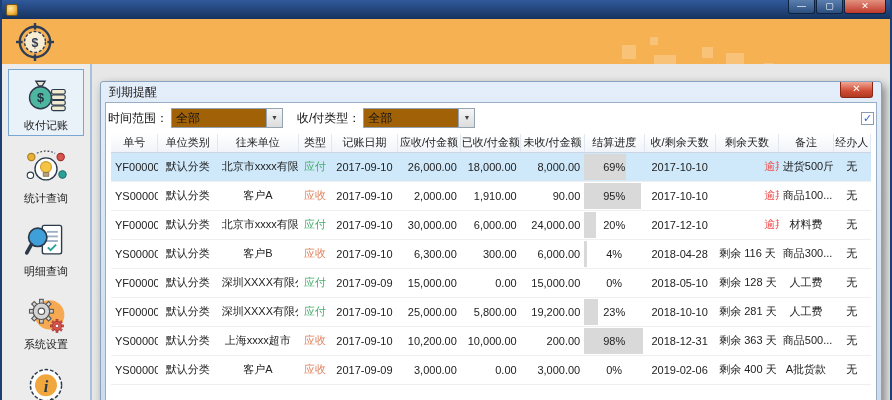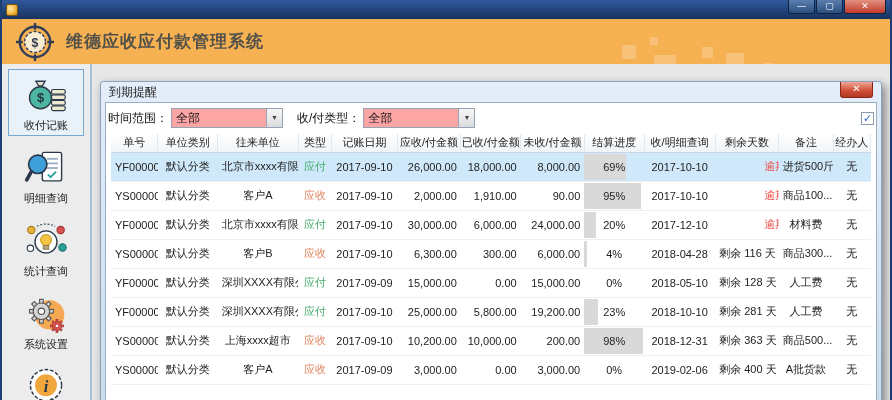--- a/index.html
+++ b/index.html
@@ -34,21 +34,21 @@
             background:linear-gradient(#e4eefa,#c9daeb); border:1px solid #8aa3bd; border-radius:3px 3px 0 0;
             padding:0 4px 4px; box-shadow:3px 4px 10px rgba(0,0,0,0.45); }
   .dialog-titlebar { height:20px; line-height:20px; font-size:12px; color:#222; padding-left:4px; position:relative; }
   .dialog-close { position:absolute; top:0; right:4px; width:33px; height:16px;
                   background:linear-gradient(#f0a695,#cf4b33 60%,#b03a24); border:1px solid #8c2516; border-top:none;
                   border-radius:0 0 3px 3px; color:#fff; font-size:10px; line-height:14px; text-align:center; cursor:default; }
   .dialog-content { background:#fff; border:1px solid #98aec5; height:calc(100% - 20px); overflow:hidden; }
   
   .filterbar { height:30px; display:flex; align-items:center; padding:0 2px; font-size:12px; color:#111; }
   .flabel { margin-right:3px; }
-  .combo { width:112px; height:20px; border:1px solid #96a3b3; background:#fca5a5; display:flex; margin-right:14px; cursor:default; }
+  .combo { width:112px; height:20px; border:1px solid #96a3b3; background:#a16207; display:flex; margin-right:14px; cursor:default; }
   .combo-val { flex:1; font-size:12px; line-height:18px; padding-left:4px; color:#111; overflow:hidden; }
   .combo-btn { width:16px; background:linear-gradient(#f6f6f6,#dcdcdc); border-left:1px solid #96a3b3;
                font-size:7px; color:#444; text-align:center; line-height:18px; }
   .chkwrap { margin-left:auto; display:flex; align-items:center; gap:4px; cursor:default; }
   .chkbox { width:13px; height:13px; border:1px solid #8a9bb0; background:#fff; font-size:11px; line-height:11px;
             text-align:center; color:#2a66c8; font-weight:bold; }
   
   table { width:calc(100% - 10px); margin:1px 5px 0; border-collapse:collapse; table-layout:fixed; font-size:11px; }
   th { height:18px; font-weight:normal; color:#222; background:linear-gradient(#ffffff,#f0f3f8);
        border-bottom:1px solid #ccd5e2; border-right:1px solid #e2e8f1; white-space:nowrap; overflow:hidden; cursor:default; }
@@ -79,21 +79,20 @@
   <div class="appheader">
     <svg width="38" height="38" viewBox="0 0 40 40">
       <line x1="20" y1="0" x2="20" y2="7" stroke="#2e3d55" stroke-width="2.5"></line>
       <line x1="20" y1="33" x2="20" y2="40" stroke="#2e3d55" stroke-width="2.5"></line>
       <line x1="0" y1="20" x2="7" y2="20" stroke="#2e3d55" stroke-width="2.5"></line>
       <line x1="33" y1="20" x2="40" y2="20" stroke="#2e3d55" stroke-width="2.5"></line>
       <circle cx="20" cy="20" r="16" fill="none" stroke="#2e3d55" stroke-width="2.5"></circle>
       <circle cx="20" cy="20" r="11" fill="#f8edd2" stroke="#2e3d55" stroke-width="1.5" stroke-dasharray="3,2"></circle>
       <text x="20" y="25" text-anchor="middle" font-size="13" font-weight="bold" fill="#2e3d55">$</text>
     </svg>
-    <span class="appname">维德应收应付款管理系统</span>
     <div class="deco" style="left:620px;top:26px;width:14px;height:14px;"></div>
     <div class="deco" style="left:652px;top:36px;width:22px;height:22px;"></div>
     <div class="deco" style="left:648px;top:18px;width:8px;height:8px;"></div>
     <div class="deco" style="left:700px;top:28px;width:11px;height:11px;"></div>
     <div class="deco" style="left:724px;top:34px;width:18px;height:18px;"></div>
     <div class="deco" style="left:762px;top:44px;width:9px;height:9px;"></div>
   </div>
 
   <div class="body">
 
@@ -102,45 +101,45 @@
         <svg width="44" height="44" viewBox="0 0 48 48">
           <polygon points="13,9 23,9 20,14 16,14" fill="#e8e3d0" stroke="#2b3a4a" stroke-width="1.5"></polygon>
           <circle cx="18" cy="27" r="12" fill="#4db6a0" stroke="#2b3a4a" stroke-width="1.5"></circle>
           <text x="18" y="32" text-anchor="middle" font-size="14" font-weight="bold" fill="#233140">$</text>
           <rect x="30" y="18" width="15" height="5" rx="2" fill="#f1ead2" stroke="#2b3a4a" stroke-width="1.3"></rect>
           <rect x="30" y="24" width="15" height="5" rx="2" fill="#f1ead2" stroke="#2b3a4a" stroke-width="1.3"></rect>
           <rect x="30" y="30" width="15" height="5" rx="2" fill="#f1ead2" stroke="#2b3a4a" stroke-width="1.3"></rect>
           <rect x="30" y="36" width="15" height="5" rx="2" fill="#f1ead2" stroke="#2b3a4a" stroke-width="1.3"></rect>
         </svg>
         <span class="side-label">收付记账</span>
-      </div>
-      <div class="side-item">
-        <svg width="44" height="44" viewBox="0 0 48 48">
-          <rect x="20" y="7" width="21" height="31" rx="2" fill="#fff" stroke="#2b3a4a" stroke-width="1.5"></rect>
-          <line x1="25" y1="14" x2="37" y2="14" stroke="#9bb0c4" stroke-width="2"></line>
-          <line x1="25" y1="19" x2="37" y2="19" stroke="#9bb0c4" stroke-width="2"></line>
-          <line x1="25" y1="24" x2="37" y2="24" stroke="#9bb0c4" stroke-width="2"></line>
-          <polyline points="26,31 29,34 35,28" fill="none" stroke="#2aa198" stroke-width="2"></polyline>
-          <circle cx="15" cy="20" r="10" fill="#3f9fd8" stroke="#2b3a4a" stroke-width="1.8"></circle>
-          <line x1="8" y1="28" x2="3" y2="37" stroke="#2b3a4a" stroke-width="4" stroke-linecap="round"></line>
-        </svg>
-        <span class="side-label">明细查询</span>
       </div>
       <div class="side-item">
         <svg width="44" height="44" viewBox="0 0 48 48">
           <circle cx="24" cy="25" r="12" fill="#fff" stroke="#2b3a4a" stroke-width="1.5"></circle>
           <circle cx="24" cy="23" r="6" fill="#f6c445" stroke="#caa02c" stroke-width="1.2"></circle>
           <rect x="21" y="29" width="6" height="4" fill="#b9a37e" stroke="#8a774f" stroke-width="1"></rect>
           <circle cx="8" cy="12" r="4" fill="#e8b23a" stroke="#a8801f" stroke-width="1.2"></circle>
           <circle cx="40" cy="12" r="4" fill="#d9534f" stroke="#9c322f" stroke-width="1.2"></circle>
           <circle cx="42" cy="31" r="4" fill="#2aa198" stroke="#1c6f69" stroke-width="1.2"></circle>
           <circle cx="7" cy="32" r="3.5" fill="#fff" stroke="#2b3a4a" stroke-width="1.2"></circle>
           <path d="M14 8 Q 24 3 34 8" fill="none" stroke="#2b3a4a" stroke-width="1.2" stroke-dasharray="2,2"></path>
         </svg>
         <span class="side-label">统计查询</span>
+      </div>
+      <div class="side-item">
+        <svg width="44" height="44" viewBox="0 0 48 48">
+          <rect x="20" y="7" width="21" height="31" rx="2" fill="#fff" stroke="#2b3a4a" stroke-width="1.5"></rect>
+          <line x1="25" y1="14" x2="37" y2="14" stroke="#9bb0c4" stroke-width="2"></line>
+          <line x1="25" y1="19" x2="37" y2="19" stroke="#9bb0c4" stroke-width="2"></line>
+          <line x1="25" y1="24" x2="37" y2="24" stroke="#9bb0c4" stroke-width="2"></line>
+          <polyline points="26,31 29,34 35,28" fill="none" stroke="#2aa198" stroke-width="2"></polyline>
+          <circle cx="15" cy="20" r="10" fill="#3f9fd8" stroke="#2b3a4a" stroke-width="1.8"></circle>
+          <line x1="8" y1="28" x2="3" y2="37" stroke="#2b3a4a" stroke-width="4" stroke-linecap="round"></line>
+        </svg>
+        <span class="side-label">明细查询</span>
       </div>
       <div class="side-item">
         <svg width="44" height="44" viewBox="0 0 48 48">
           <circle cx="28" cy="25" r="16" fill="#f5a952"></circle>
           <g transform="translate(19,21)">
             <g fill="#d5d5d5" stroke="#555" stroke-width="1.2">
               <rect x="-2" y="-13" width="4" height="6"></rect>
                 <rect x="-2" y="7" width="4" height="6"></rect>
               <rect x="-13" y="-2" width="6" height="4"></rect>
                 <rect x="7" y="-2" width="6" height="4"></rect>
@@ -222,21 +221,21 @@
                 <tr id="headrow">
                   <th>单号</th>
                   <th>单位类别</th>
                   <th>往来单位</th>
                   <th>类型</th>
                   <th>记账日期</th>
                   <th>应收/付金额</th>
                   <th>已收/付金额</th>
                   <th>未收/付金额</th>
                   <th>结算进度</th>
-                  <th>收/明细查询</th>
+                  <th>收/剩余天数</th>
                   <th>剩余天数</th>
                   <th>备注</th>
                   <th>经办人</th>
                 </tr>
               </thead>
             <tbody id="tbody">
                 <tr class="selected">
                   <td class="c">YF0000001</td>
                   <td class="c">默认分类</td>
                   <td class="c">北京市xxxx有限...</td>

